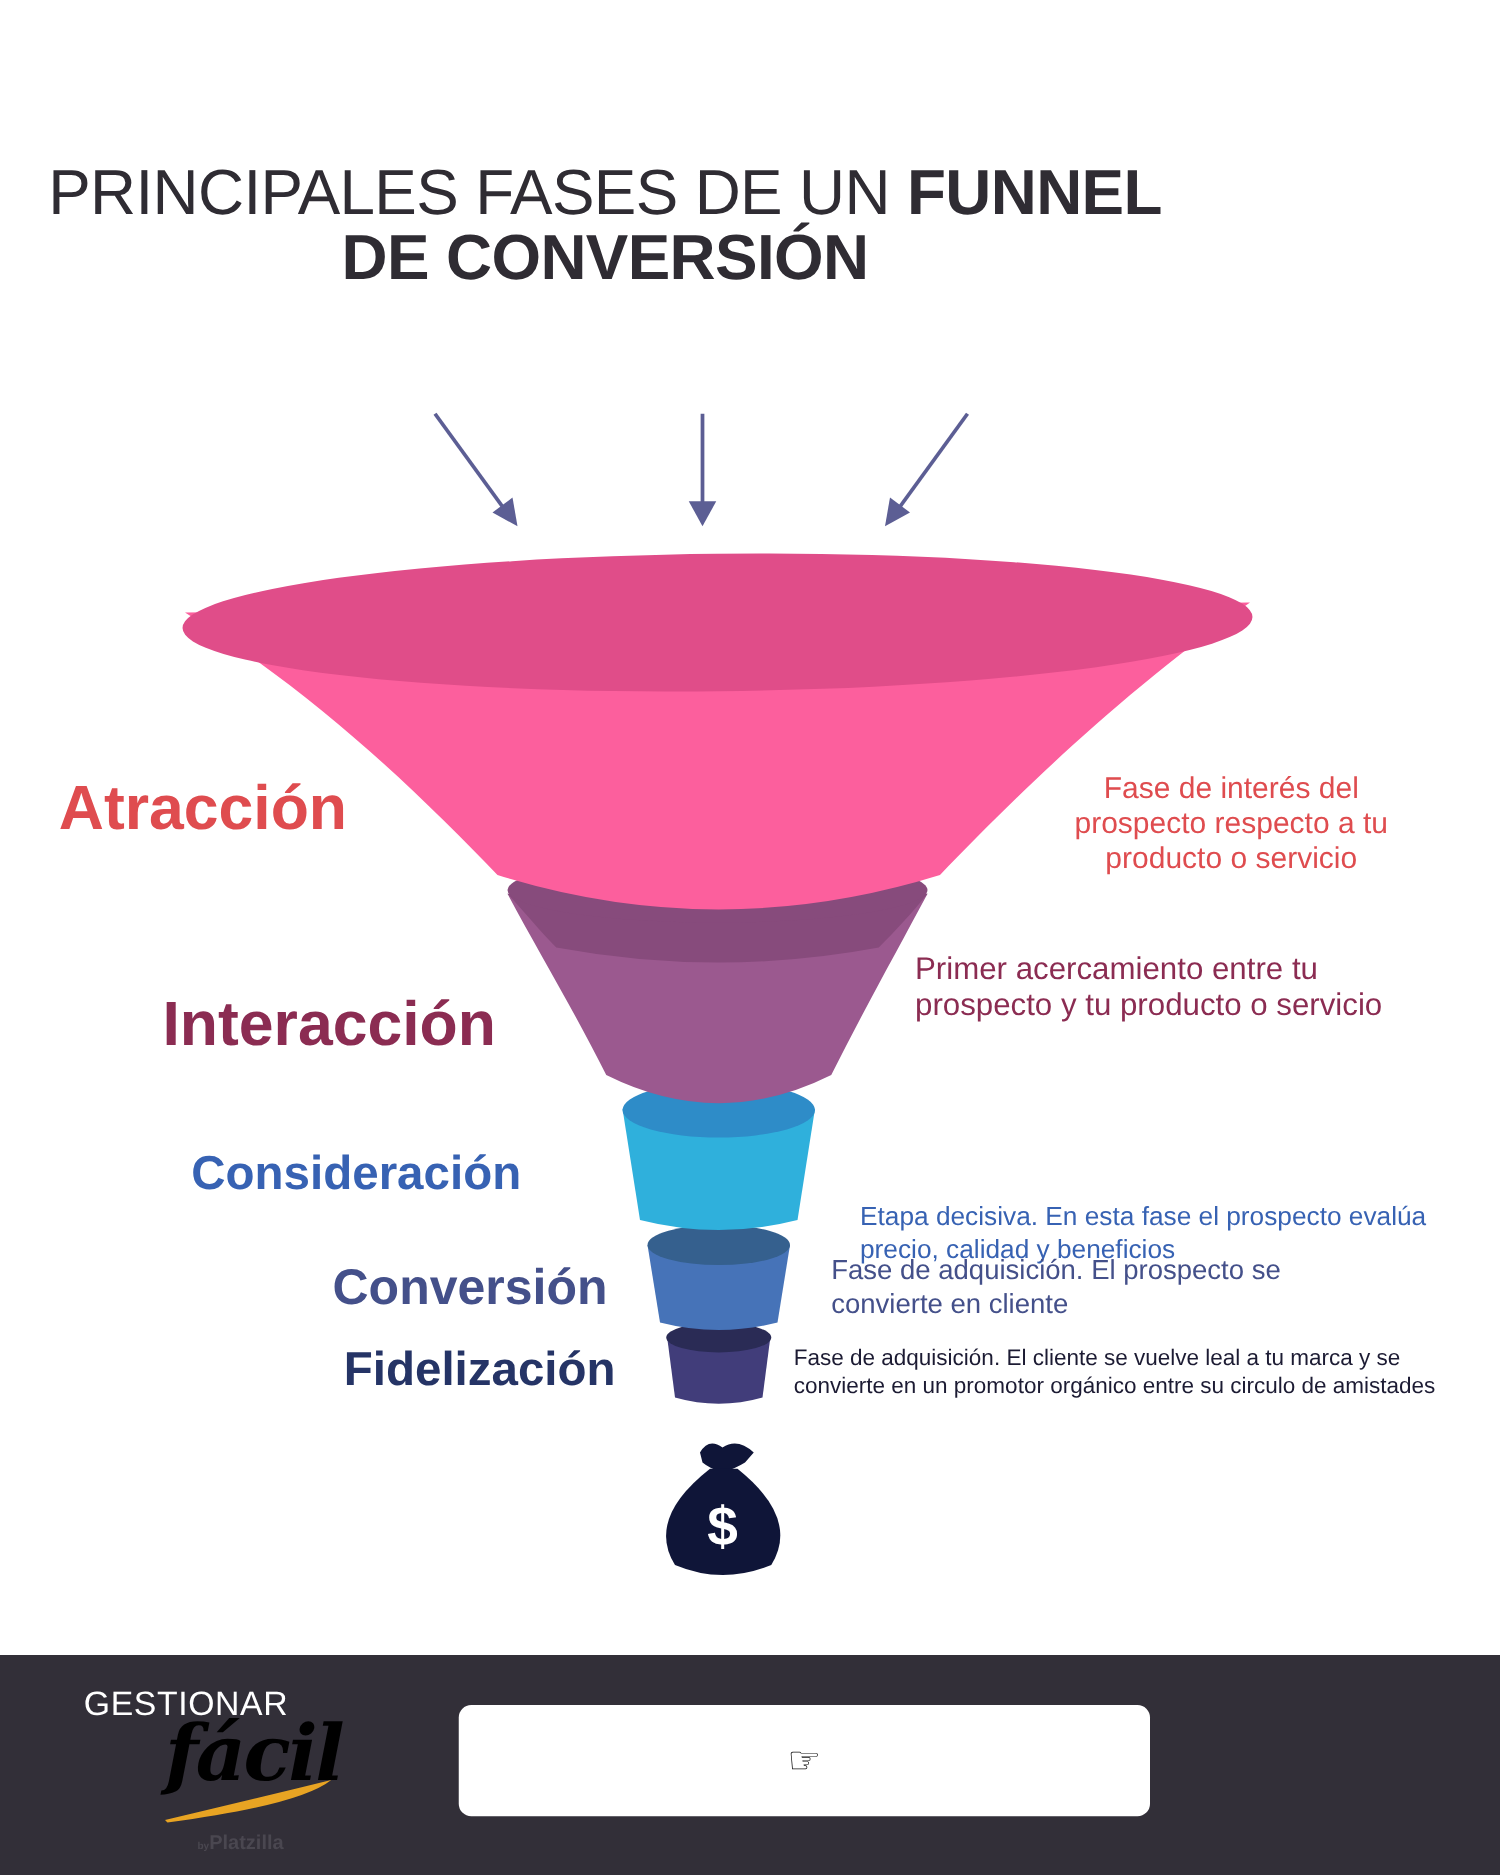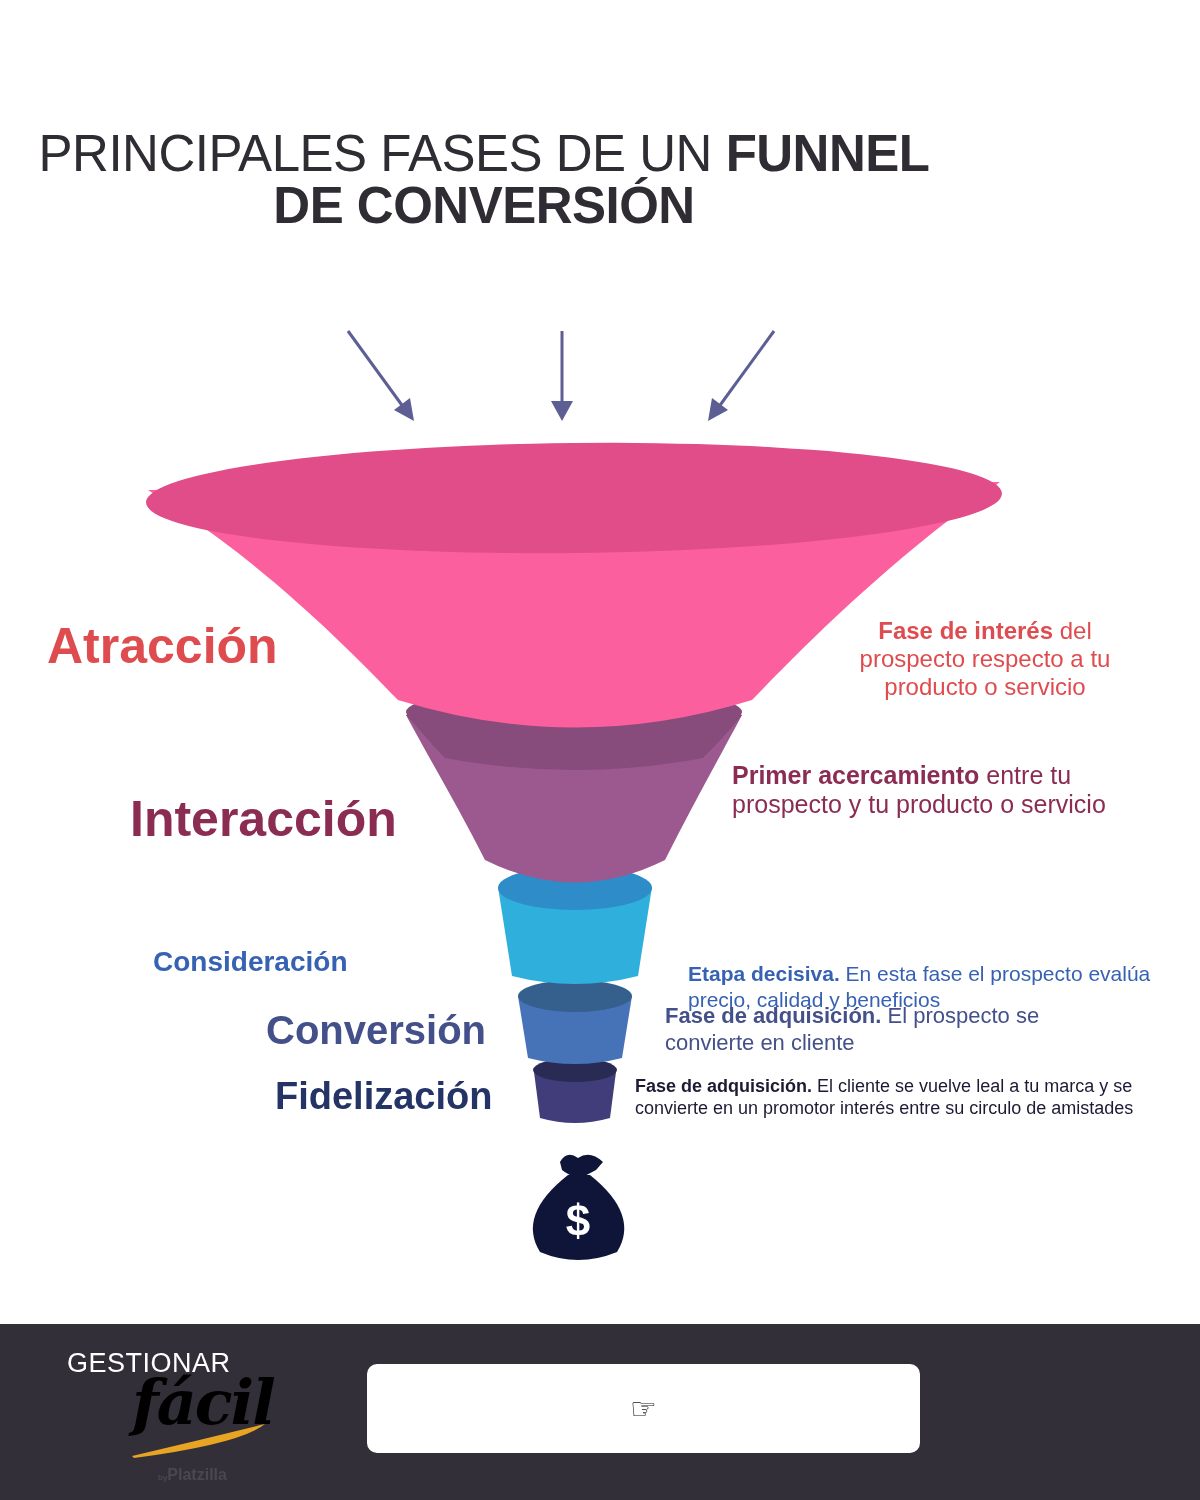--- a/index.html
+++ b/index.html
@@ -15,21 +15,21 @@
     .title .bold { font-weight: 700; }
 
     svg.funnel { position: absolute; left: 0; top: 0; }
 
     .stage-label {
       position: absolute; font-weight: 700; white-space: nowrap;
     }
     .desc {
       position: absolute; font-size: 24px; line-height: 28px;
     }
-    .desc b { font-weight: 700; }
+    .desc b { font-weight: 400; }
 
     .footer {
       position: absolute; left: 0; top: 1324px; width: 1200px; height: 176px;
       background: #322f38;
     }
     .logo-top {
       position: absolute; left: 67px; top: 1348px; color: #ffffff;
       font-size: 27px; letter-spacing: 0.5px;
     }
     .logo-script {
@@ -105,21 +105,21 @@
     <text x="578" y="1236" text-anchor="middle" fill="#ffffff" font-family="Liberation Sans, sans-serif" font-weight="700" font-size="44">$</text>
   </g>
 </svg>
 
 <div class="stage-label" style="left:47px; top:617px; font-size:50px;">
   <span style="color:#df4c4f;">Atracción</span>
 </div>
 <div class="stage-label" style="left:130px; top:790px; font-size:50px;">
   <span style="color:#8b2c52;">Interacción</span>
 </div>
-<div class="stage-label" style="left:153px; top:946px; font-size:28px;">
+<div class="stage-label" style="left:153px; top:918px; font-size:38px;">
   <span style="color:#3762b3;">Consideración</span>
 </div>
 <div class="stage-label" style="left:266px; top:1008px; font-size:40px;">
   <span style="color:#44508a;">Conversión</span>
 </div>
 <div class="stage-label" style="left:275px; top:1075px; font-size:38px;">
   <span style="color:#253466;">Fidelización</span>
 </div>
 
 <div class="desc" style="left:830px; top:617px; width:310px; text-align:center; color:#df4c4f;">
@@ -128,21 +128,21 @@
 <div class="desc" style="left:732px; top:761px; width:380px; font-size:25px; line-height:29px; color:#8b2c52;">
   <b>Primer acercamiento</b><span> entre tu prospecto y tu producto o servicio</span>
 </div>
 <div class="desc" style="left:688px; top:917px; width:480px; font-size:21px; line-height:26px; color:#3762b3;margin-top:44px;">
   <b>Etapa decisiva.</b><span> En esta fase el prospecto evalúa precio, calidad y beneficios</span>
 </div>
 <div class="desc" style="left:665px; top:1002px; width:450px; font-size:22px; line-height:27px; color:#44508a;">
   <b>Fase de adquisición.</b><span> El prospecto se convierte en cliente</span>
 </div>
 <div class="desc" style="left:635px; top:1075px; width:540px; font-size:18px; line-height:22px; color:#1c1b33;">
-  <b>Fase de adquisición.</b><span> El cliente se vuelve leal a tu marca y se convierte en un promotor interés entre su circulo de amistades</span>
+  <b>Fase de adquisición.</b><span> El cliente se vuelve leal a tu marca y se convierte en un promotor orgánico entre su circulo de amistades</span>
 </div>
 
 <div class="footer"></div>
 <div class="logo-top">GESTIONAR</div>
 <div class="logo-script">fácil</div>
 <svg style="position:absolute; left:130px; top:1420px;" width="140" height="40">
   <path d="M2,36 Q70,20 135,4 Q110,24 4,38 Z" fill="#e8a423"></path>
 </svg>
 <div class="logo-by"><small>by</small><span>Platzilla</span></div>
 

